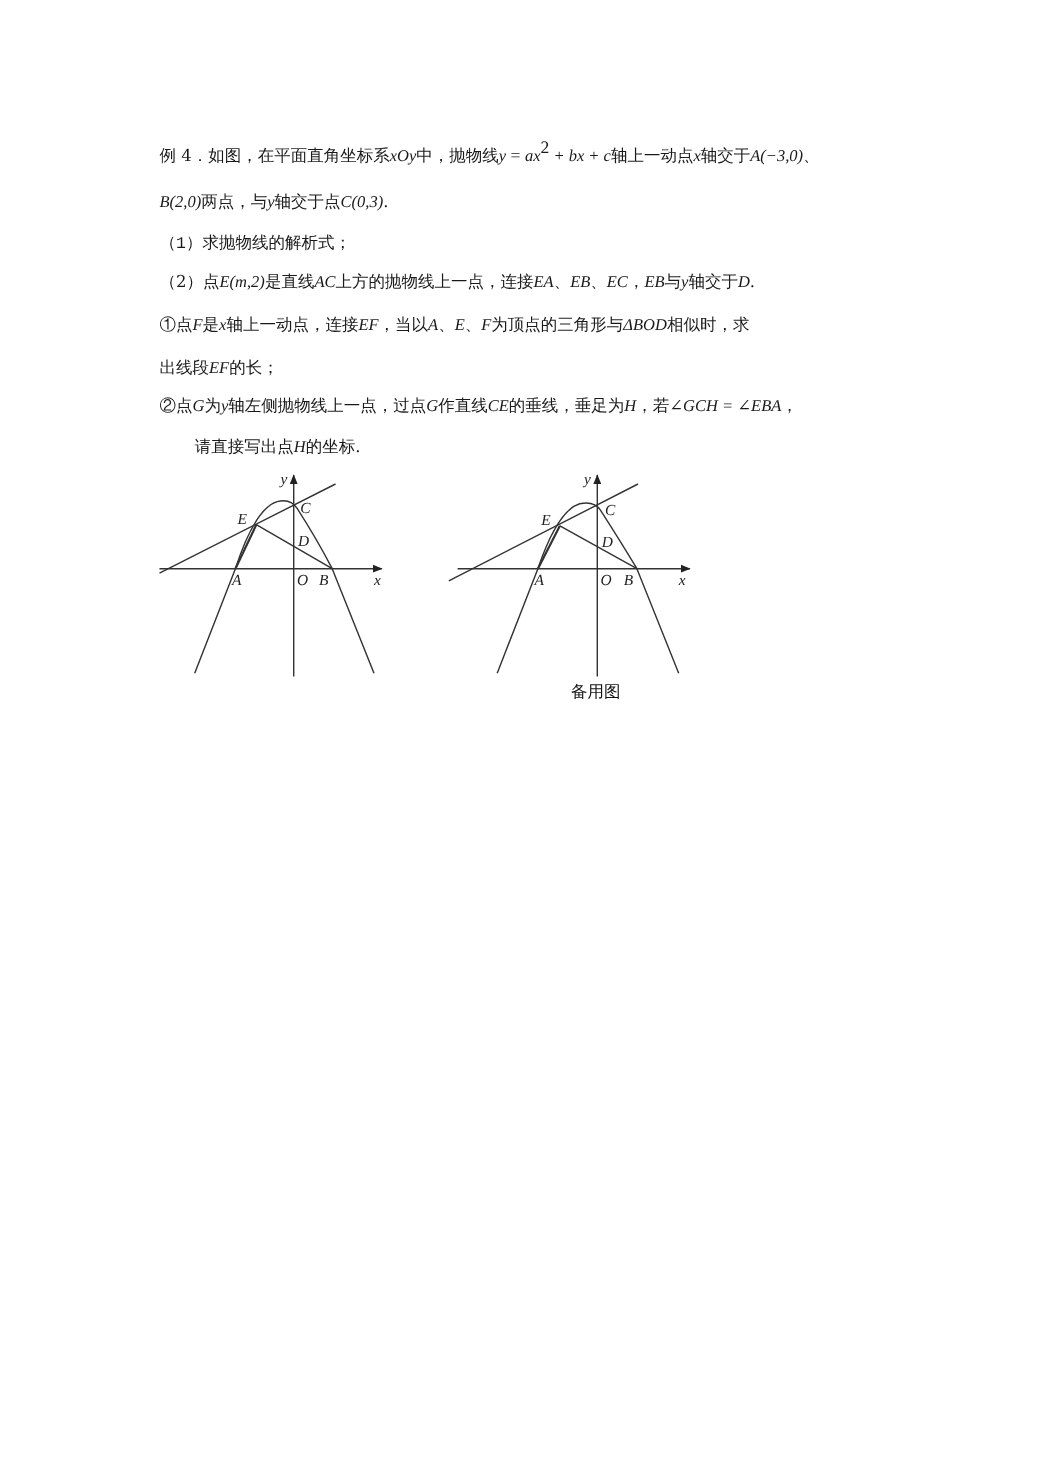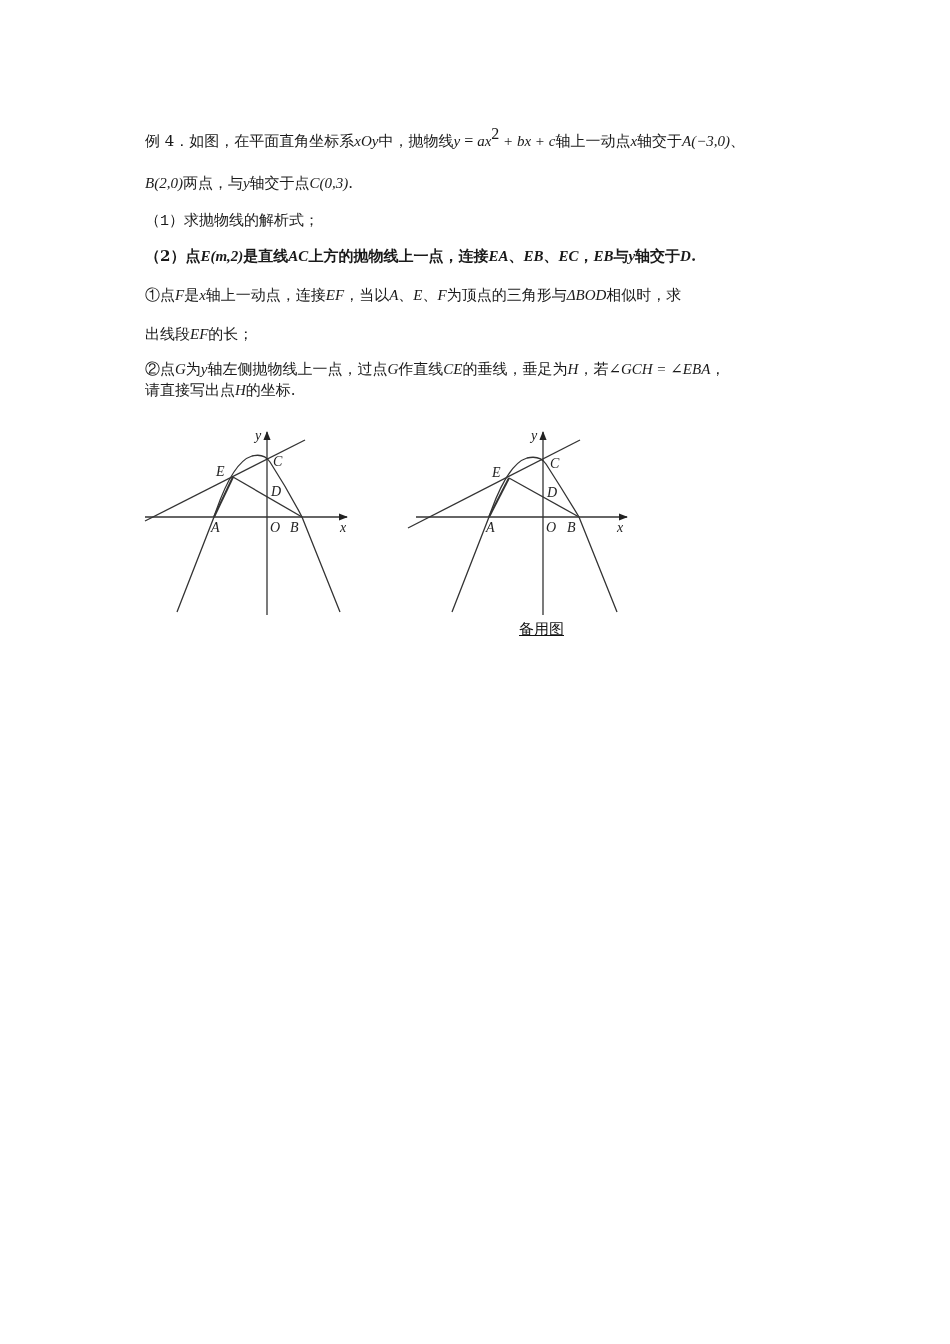--- a/index.html
+++ b/index.html
@@ -4,54 +4,54 @@
 <style>
   html, body { margin: 0; padding: 0; background: #ffffff; }
   body { width: 950px; height: 1344px; position: relative; overflow: hidden;
          font-family: "DejaVu Serif", "Liberation Serif", serif; color: #1a1a1a; }
   .line { position: absolute; left: 145px; font-size: 15px; line-height: 20px; white-space: nowrap; }
   .m { font-family: "Liberation Serif", "DejaVu Serif", serif; font-style: italic; font-size: 15px; }
   .n { font-family: "Liberation Serif", "DejaVu Serif", serif; font-size: 16px; }
   sup { font-size: 10px; vertical-align: 7px; line-height: 0; }
   svg { position: absolute; left: 0; top: 0; }
   .lbl { font-family: "Liberation Serif", "DejaVu Serif", serif; font-style: italic; font-size: 14px; fill: #222; }
-  .cap { position: absolute; font-family: "DejaVu Sans", "Liberation Sans", sans-serif; font-size: 15px; color: #111; text-decoration: underline; }
+  .cap { position: absolute; font-family: "DejaVu Sans", "Liberation Sans", sans-serif; font-size: 15px; color: #111; }
 </style>
 </head>
 <body>
 
 <div class="line" style="top:131px;">
   <span>例 4．</span><span>如图，在平面直角坐标系</span><span class="m">xOy</span><span>中，抛物线</span><span class="m">y</span><span class="n"> = </span><span class="m">ax</span><sup class="n">2</sup><span class="m"> + bx + c</span><span>轴上一动点</span><span class="m">x</span><span>轴交于</span><span class="m">A(−3,0)</span><span>、</span>
 </div>
 
 <div class="line" style="top:173px;">
   <span class="m">B(2,0)</span><span>两点，与</span><span class="m">y</span><span>轴交于点</span><span class="m">C(0,3)</span><span>.</span>
 </div>
 
 <div class="line" style="top:212px;font-family:Liberation Mono, monospace;">
   <span>（1）求抛物线的解析式；</span>
 </div>
 
-<div class="line" style="top:246px;font-weight:bold;">
+<div class="line" style="top:246px;">
   <span>（2）点</span><span class="m">E(m,2)</span><span>是直线</span><span class="m">AC</span><span>上方的抛物线上一点，连接</span><span class="m">EA</span><span>、</span><span class="m">EB</span><span>、</span><span class="m">EC</span><span>，</span><span class="m">EB</span><span>与</span><span class="m">y</span><span>轴交于</span><span class="m">D</span><span>.</span>
 </div>
 
 <div class="line" style="top:285px;">
   <span>①点</span><span class="m">F</span><span>是</span><span class="m">x</span><span>轴上一动点，连接</span><span class="m">EF</span><span>，当以</span><span class="m">A</span><span>、</span><span class="m">E</span><span>、</span><span class="m">F</span><span>为顶点的三角形与</span><span class="m">ΔBOD</span><span>相似时，求</span>
 </div>
 
 <div class="line" style="top:324px;">
   <span>出线段</span><span class="m">EF</span><span>的长；</span>
 </div>
 
 <div class="line" style="top:359px;">
   <span>②点</span><span class="m">G</span><span>为</span><span class="m">y</span><span>轴左侧抛物线上一点，过点</span><span class="m">G</span><span>作直线</span><span class="m">CE</span><span>的垂线，垂足为</span><span class="m">H</span><span>，若</span><span class="m">∠GCH = ∠EBA</span><span>，</span>
 </div>
 
-<div class="line" style="top:380px;">
+<div class="line" style="top:396px;margin-left:32px;">
   <span>请直接写出点</span><span class="m">H</span><span>的坐标.</span>
 </div>
 
 <svg width="950" height="700" viewBox="0 0 950 700">
   <defs>
     <marker id="arr" viewBox="0 0 10 10" refX="9" refY="5" markerWidth="7" markerHeight="7" orient="auto">
       <path d="M0,1 L10,5 L0,9 z" fill="#222"></path>
     </marker>
   </defs>
 

